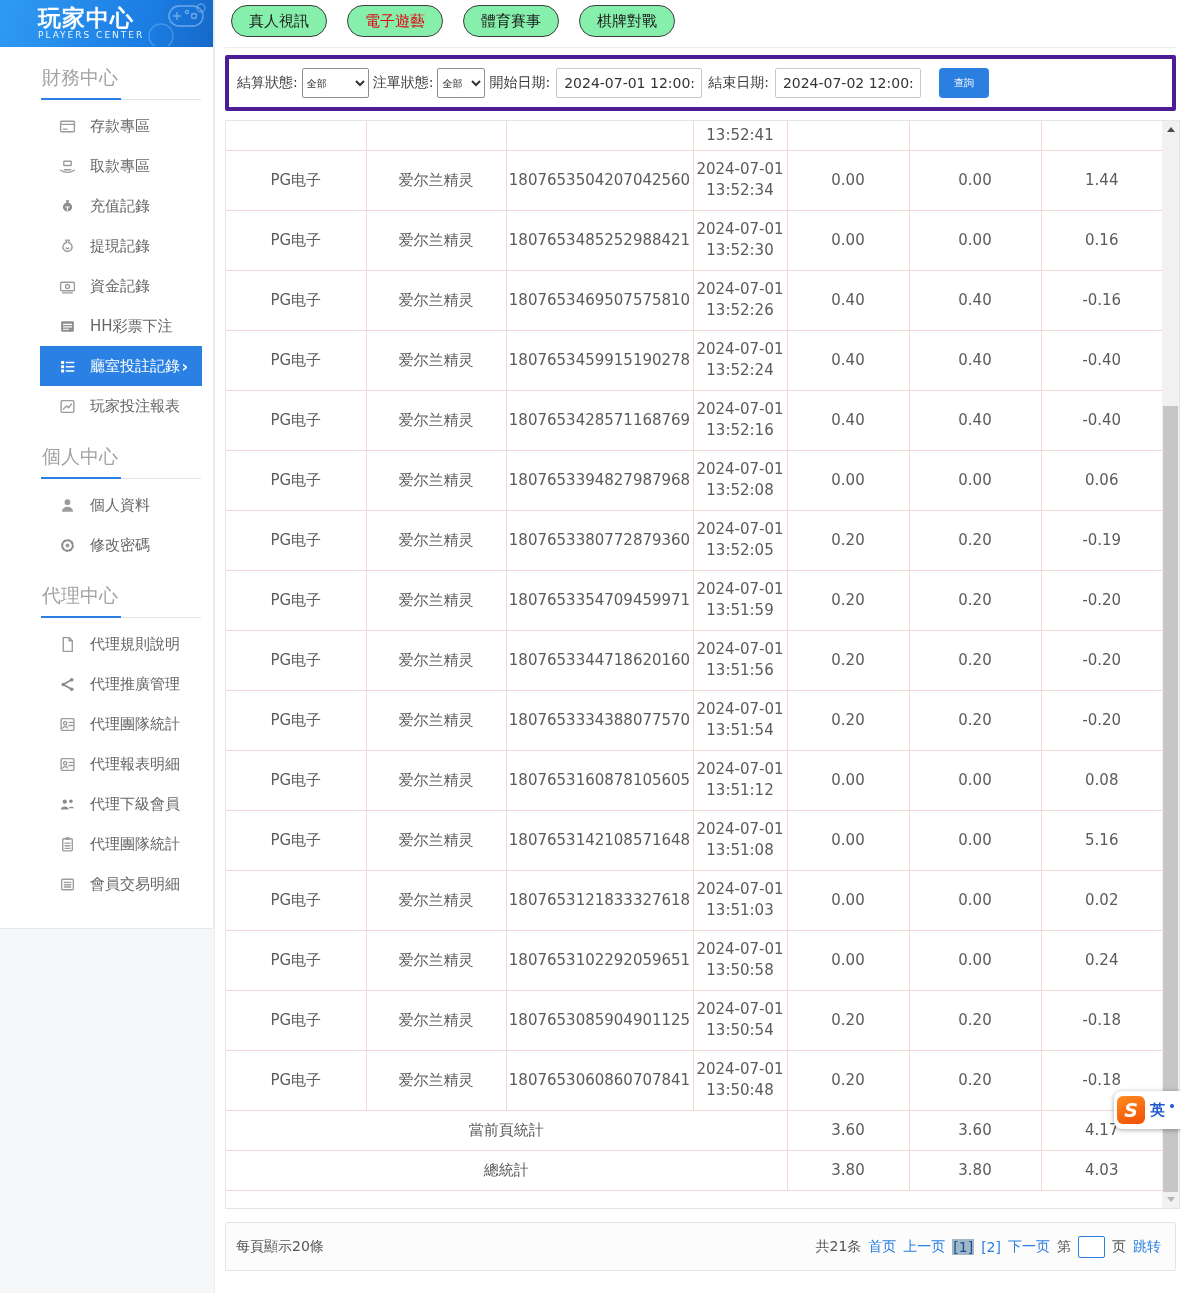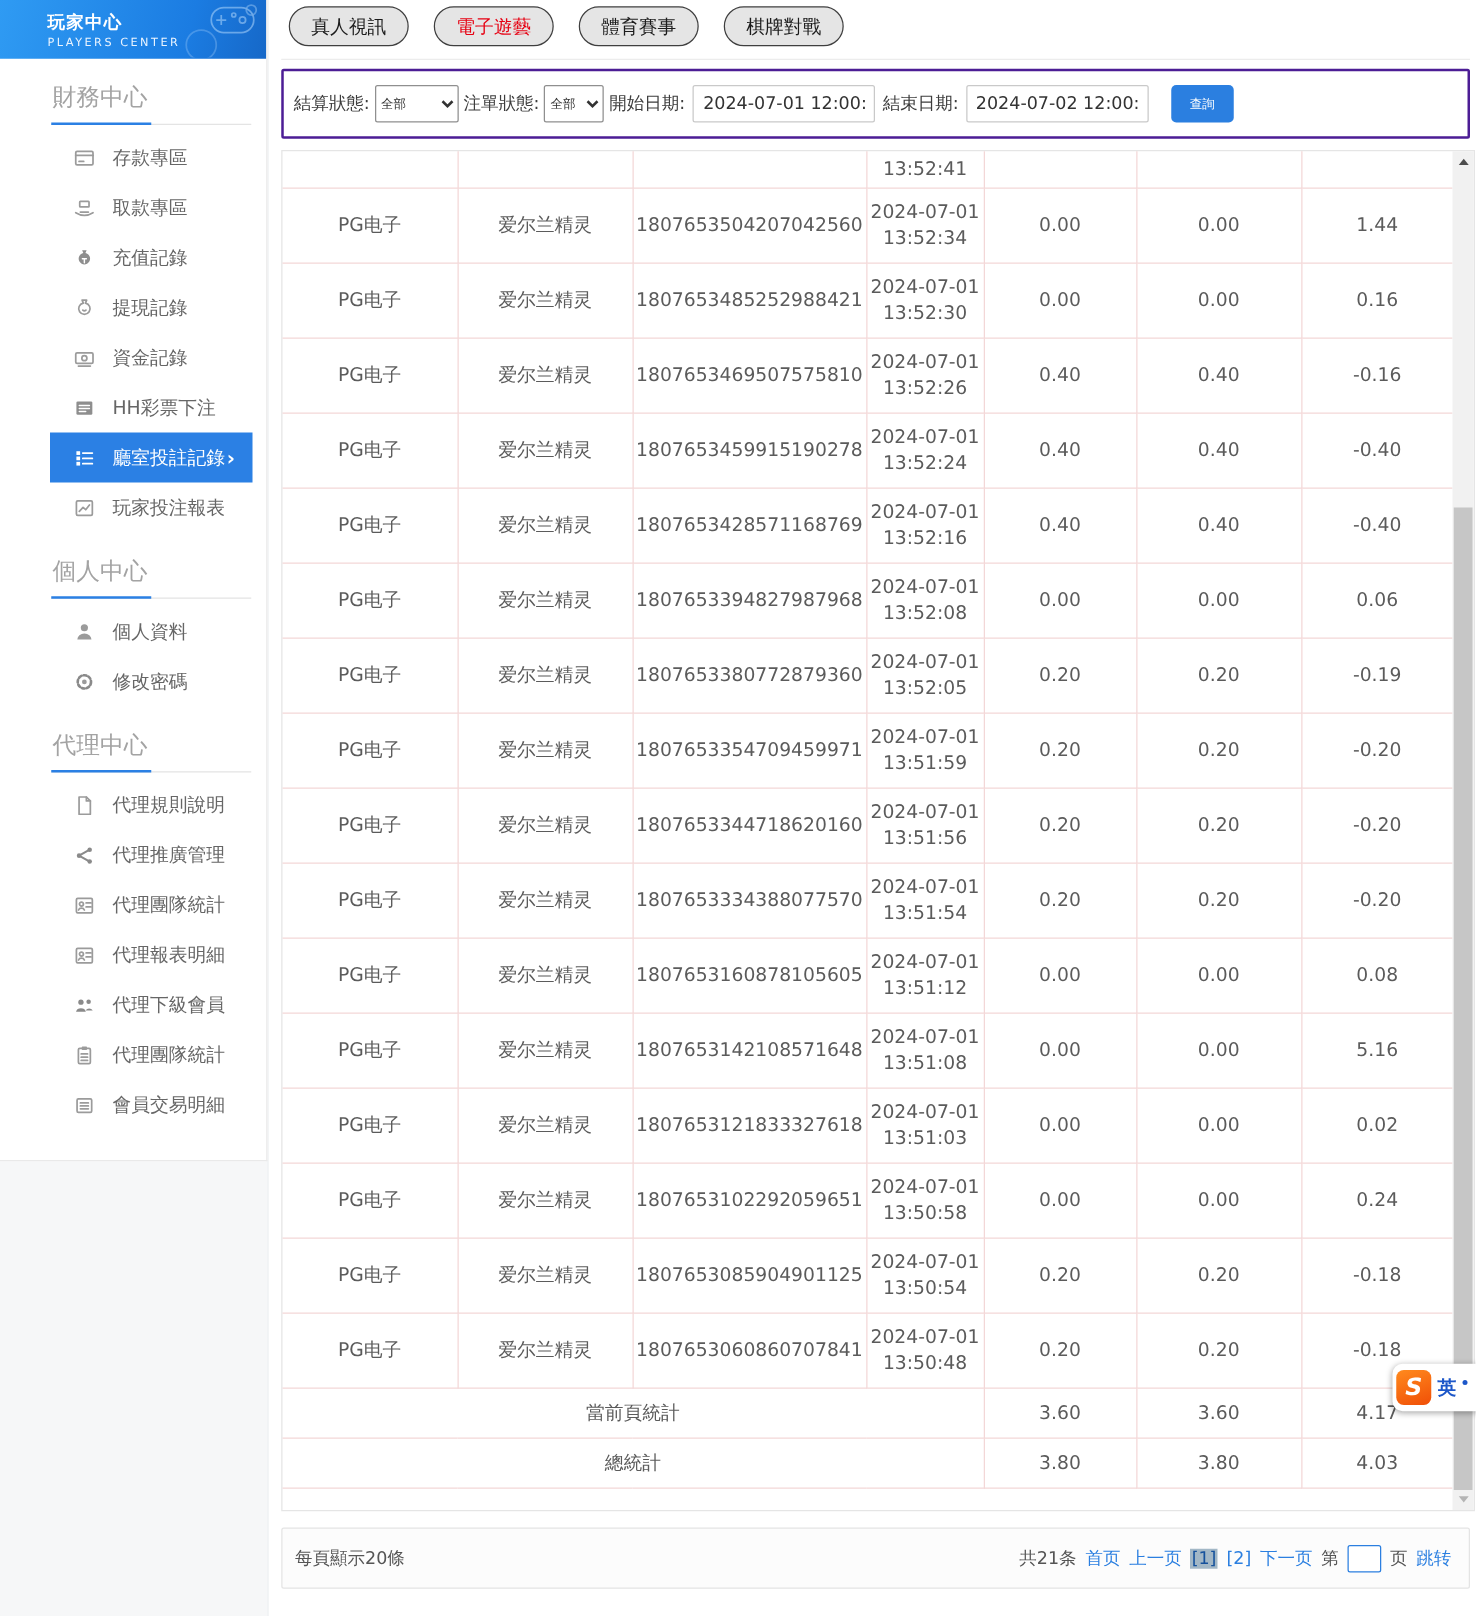--- a/index.html
+++ b/index.html
@@ -8,49 +8,49 @@
   body { position:relative; }
 
   
   .sidebar { position:absolute; left:0; top:0; width:215px; height:1293px;
     background:#f6f7f8; border-right:1px solid #eceff1; }
   .side-white { position:absolute; left:0; top:0; width:214px; height:929px;
     background:#fff; border-right:1px solid #e9e9e9; border-bottom:1px solid #e9e9e9; overflow:hidden; }
   .side-head { position:relative; height:47px;
     background:linear-gradient(105deg,#2f9bf3 0%,#1b7ce2 70%,#1668c8 100%);
     padding:6px 0 0 38px; overflow:hidden; }
-  .logo-title { color:#fff; font-size:14px; font-weight:bold; letter-spacing:1px; line-height:24px; }
+  .logo-title { color:#fff; font-size:23px; font-weight:bold; letter-spacing:1px; line-height:24px; }
   .logo-sub { color:#eaf4ff; font-size:9px; letter-spacing:2px; }
   .head-decor { position:absolute; right:4px; top:2px; opacity:.55; }
 
   .side-section { margin-top:8px;padding-left:29px; }
   .side-title { color:#a3a3a3; font-size:19px; padding:10px 0 8px 13px; }
   .side-rule { margin:0 12px 6px 12px; border-bottom:1px solid #e4e4e4; position:relative; height:0; }
   .side-rule::before { content:""; position:absolute; left:0; top:-1px; width:80px; height:2px; background:#2b80e4; }
 
   .side-item { position:relative; display:flex; align-items:center; height:40px;
     margin:0 11px; padding-left:18px; cursor:pointer; color:#666; }
   .side-item .side-icon { width:18px; height:18px; display:inline-flex; align-items:center; justify-content:center; }
   .side-item .side-label { font-size:15px; margin-left:14px; }
   .side-item.active { background:#2b80e4; color:#fff; }
   .side-item.active .side-label { color:#fff; }
   .side-item .chev { position:absolute; right:14px; color:#fff; font-size:16px; font-weight:bold; }
 
   
   .main { position:absolute; left:215px; top:0; width:966px; height:1293px; background:#fff; }
 
   .tabs-row { position:absolute; left:16px; top:5px; display:flex; gap:20px; }
-  .pill { height:32px; padding:0 17px; background:#e5e5e5; border:1.5px solid #3f3f3f; border-radius:16px;
+  .pill { height:32px; padding:0 17px; background:#86efac; border:1.5px solid #3f3f3f; border-radius:16px;
     font-size:15px; color:#1c1c1c; font-family:inherit; cursor:pointer; line-height:29px; }
   .pill.active { color:#e60012; }
 
   .top-divider { position:absolute; left:10px; top:47px; width:951px; height:0; border-top:1px solid #ececec; }
 
   .filter-box { position:absolute; left:10px; top:55px; width:951px; height:56px;
-    border:2px solid #4c1d95; border-radius:2px; background:#fff;
+    border:4px solid #4c1d95; border-radius:2px; background:#fff;
     display:flex; align-items:center; padding-left:8px; }
   .f-label { font-size:14px; color:#3d3d3d; white-space:nowrap; }
   .filter-box select { height:30px; border:1px solid #8f8f8f; border-radius:2px; background:#fff;
     font-size:10px; color:#333; font-family:inherit; margin:0 4px; }
   .sel-settle { width:67px; }
   .sel-order { width:48px; }
   .filter-box input[type=text] { height:30px; width:146px; border:1px solid #c9c9c9; border-radius:2px;
     font-size:14px; color:#333; padding:0 7px; font-family:inherit; margin:0 6px; }
   .btn-query { width:50px; height:30px; margin-left:12px; background:#2b7fe0; color:#fff; border:none;
     border-radius:4px; font-size:10px; font-family:inherit; cursor:pointer; }

